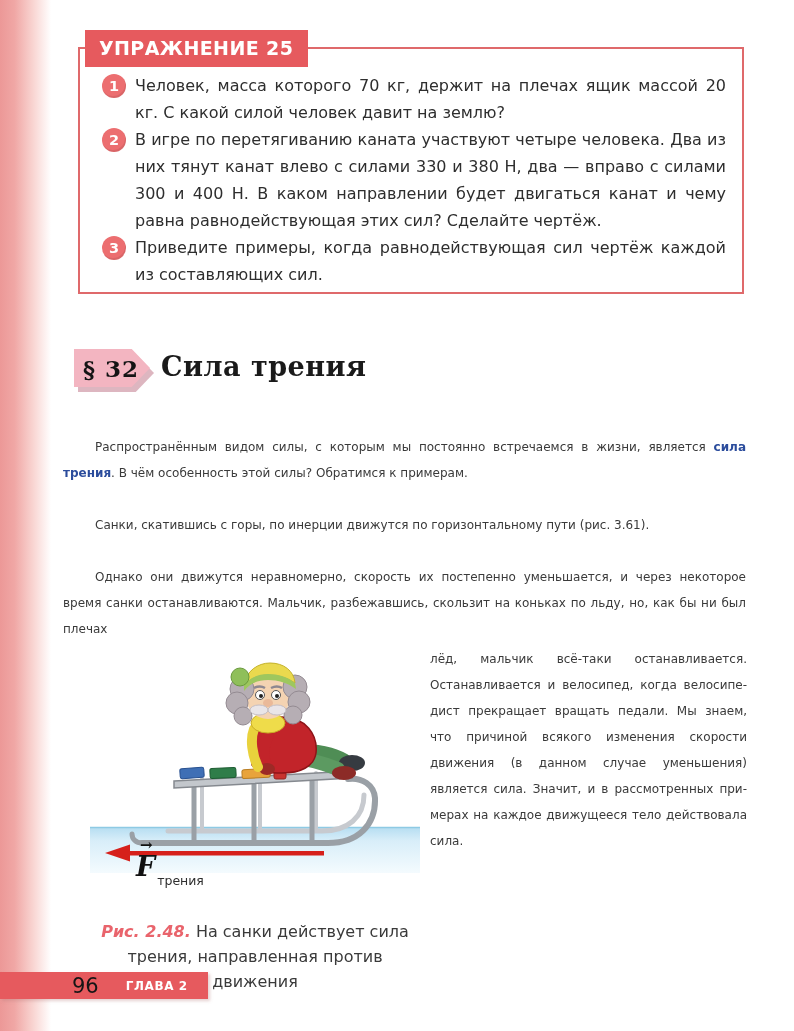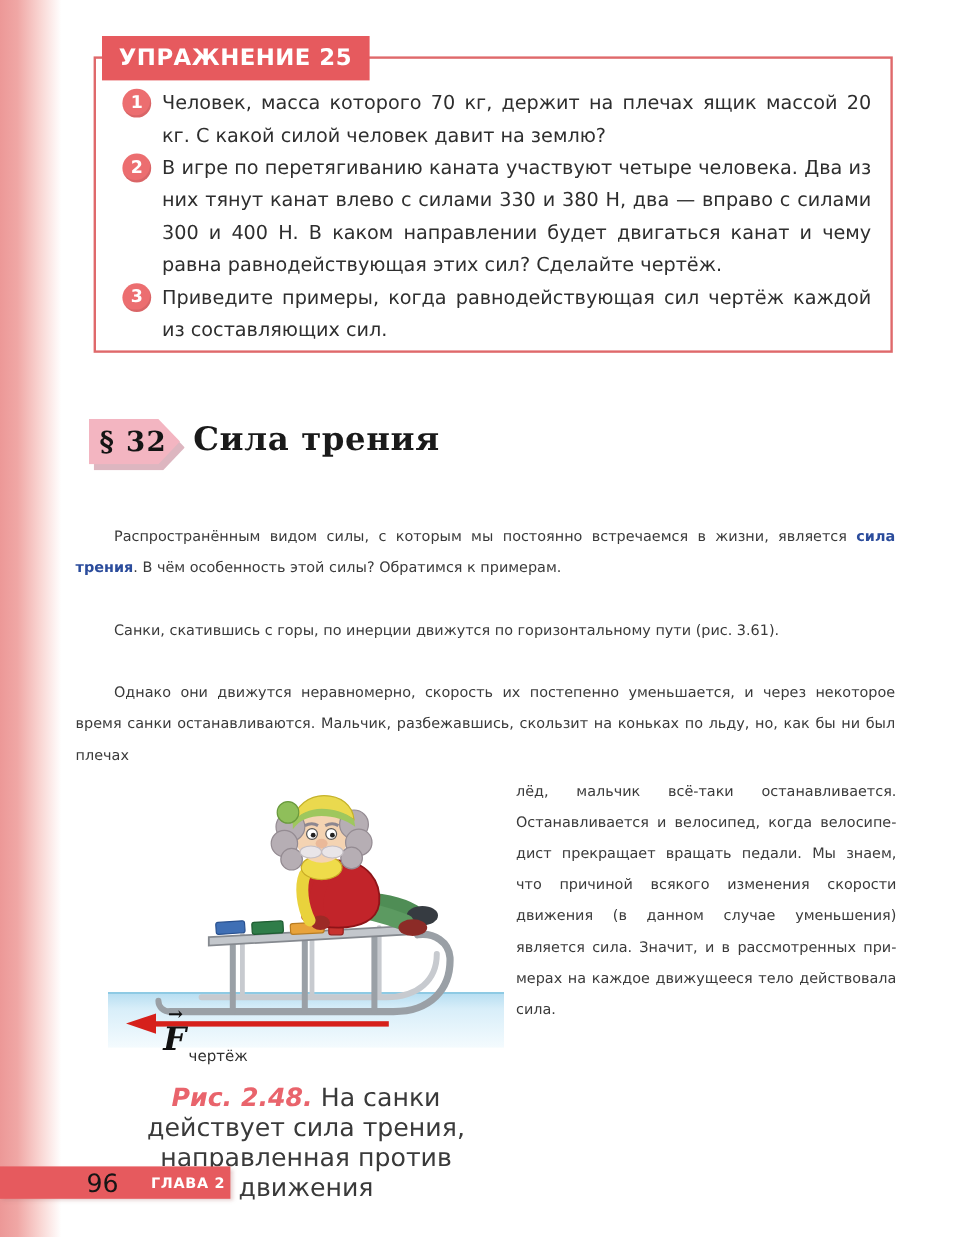--- a/index.html
+++ b/index.html
@@ -48,26 +48,26 @@
   
   .fig { position:absolute; left:86px; top:655px; width:338px; }
   .fig-art { display:block; margin:0 auto; }
   .force-label { position:absolute; left:50px; top:196px; white-space:nowrap; }
   .fvec { position:relative; display:inline-block;
           font-family:"DejaVu Serif", serif; font-style:italic; font-weight:bold;
           font-size:27px; color:#111; }
   .varrow { position:absolute; top:-15px; left:4px; font-size:15px; font-style:normal;
             font-weight:bold; color:#111; letter-spacing:0; }
   .fsub { font-size:12.5px; color:#2e2e2e; position:relative; top:5px; margin-left:2px; }
-  .fig-caption { margin-top:8px; text-align:center; font-size:21px; line-height:25px;
+  .fig-caption { margin-top:24px; text-align:center; font-size:16px; line-height:25px;
                  color:#3a3a3a; }
   .cap-label { color:#e9646c; font-weight:bold; font-style:italic; }
 
   
-  .footer-bar { position:absolute; left:0; top:972px; width:192px; height:27px;
+  .footer-bar { position:absolute; left:0; top:972px; width:208px; height:27px;
                 background:#e65a5e; display:flex; align-items:center;
                 box-shadow:2px 2px 3px rgba(180,120,120,0.35); }
   .page-num { margin-left:72px; font-size:21px; color:#151515; }
   .chapter-label { margin-left:27px; color:#ffffff; font-weight:bold; font-size:12px;
                    letter-spacing:0.6px; }
 </style>
 </head>
 <body>
 
 <div class="page">
@@ -161,21 +161,21 @@
         <path d="M154,30 C160,23 168,19 178,19 C188,19 198,22 205,28 L206,34 C198,28 188,25 178,25 C168,25 160,28 154,36 Z" fill="#9ec75e"></path>
         <circle cx="150" cy="22" r="9" fill="#8fbf5a" stroke="#6a9a3e"></circle>
       </g>
 
       <g>
         <rect x="38" y="196" width="196" height="4.5" fill="#d6201b"></rect>
         <polygon points="40,189.5 15,198 40,206.5" fill="#d6201b"></polygon>
       </g>
     </svg>
 
-    <div class="force-label"><span class="fvec"><span class="varrow">→</span><span>F</span></span><sub class="fsub">чертёж</sub></div>
+    <div class="force-label"><span class="fvec"><span class="varrow">→</span><span>F</span></span><sub class="fsub">трения</sub></div>
 
     <figcaption class="fig-caption">
       <span class="cap-label">Рис. 2.48.</span>
       <span class="cap-text">На санки действует сила трения, направленная против движения</span>
     </figcaption>
   </figure>
 
   <div class="footer-bar">
     <span class="page-num">96</span>
     <span class="chapter-label">ГЛАВА 2</span>

